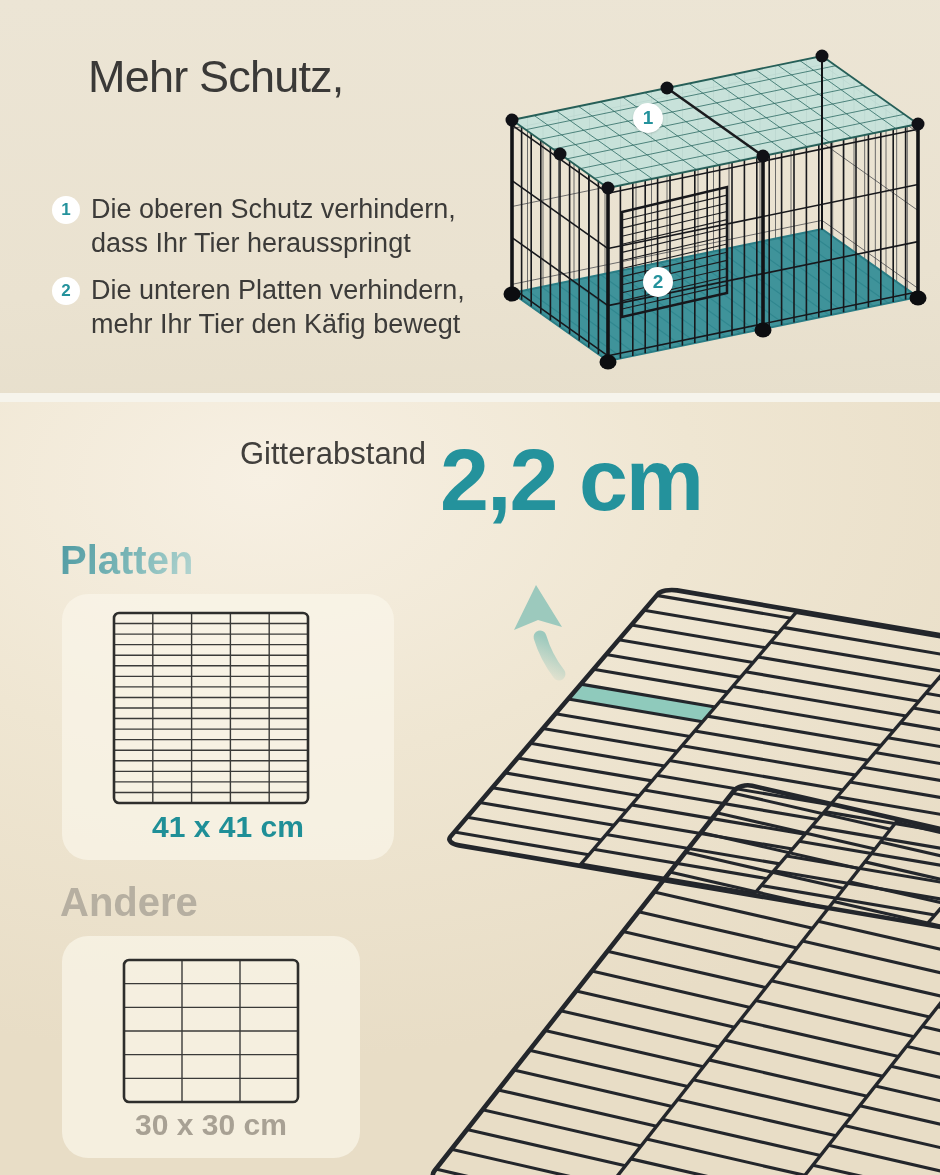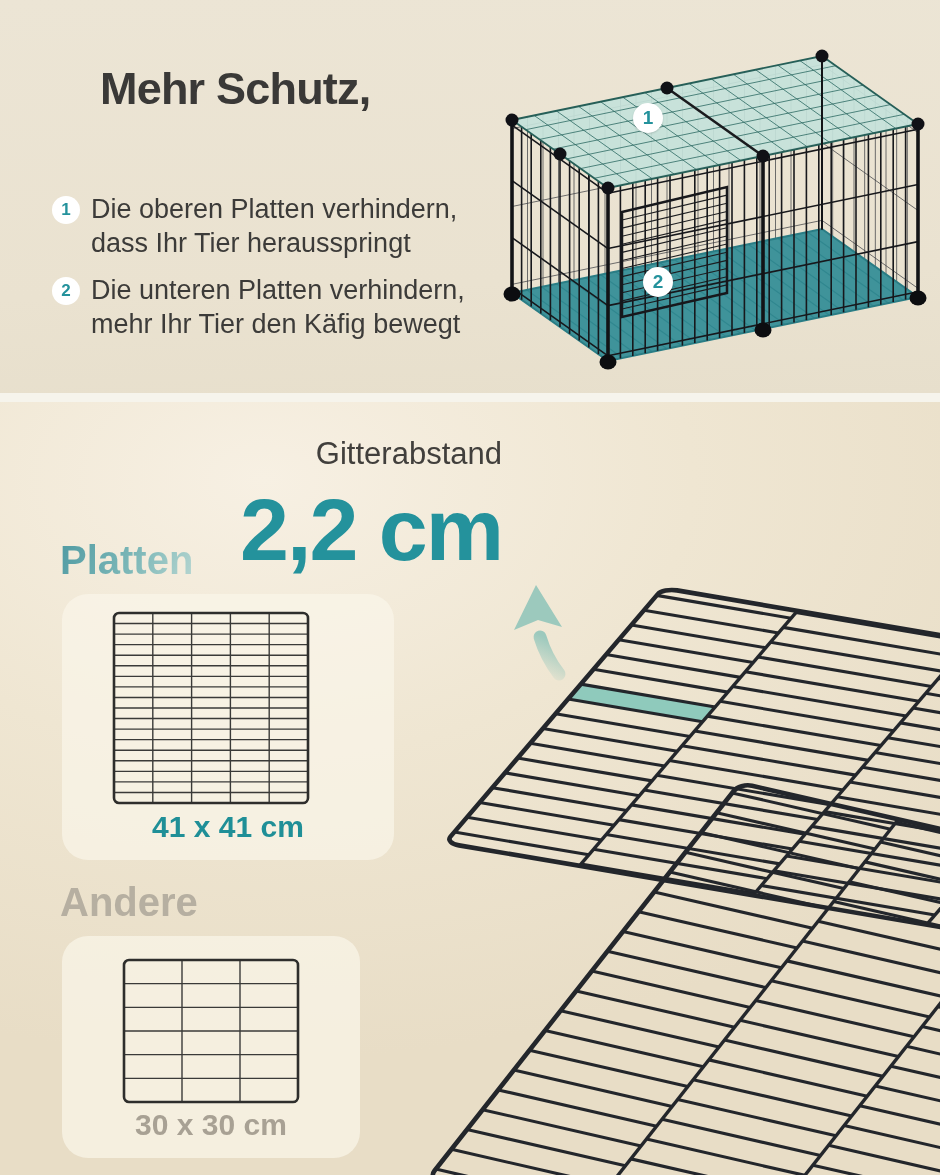--- a/index.html
+++ b/index.html
@@ -4,41 +4,41 @@
 <style>
   html,body{margin:0;padding:0;}
   body{
     width:940px;height:1175px;position:relative;overflow:hidden;
     font-family:"Liberation Sans",sans-serif;
     background:#ebe4d3;
   }
   
   .hero{position:absolute;left:0;top:0;width:940px;height:394px;
     background:linear-gradient(178deg,#ece5d5 0%,#eae2d0 70%,#e7dfcc 100%);}
-  .hero-title{position:absolute;left:88px;top:50px;margin:12px;
-    font-size:45px;line-height:54px;font-weight:700;color:#3a3937;letter-spacing:-0.8px;}
+  .hero-title{position:absolute;left:88px;top:50px;margin:0;
+    font-size:45px;line-height:54px;font-weight:400;color:#3a3937;letter-spacing:-0.8px;}
   .features{position:absolute;left:52px;top:192px;list-style:none;margin:0;padding:0;}
   .features li{display:flex;gap:11px;margin-bottom:13px;}
   .badge{width:28px;height:28px;border-radius:50%;background:#ffffff;
     color:#24929c;font-weight:700;font-size:17px;display:grid;place-items:center;
     flex:0 0 28px;margin-top:4px;}
   .feat-text{font-size:27px;line-height:34px;color:#3c3b39;}
   .cage{position:absolute;left:492px;top:18px;width:448px;height:372px;}
   .cage svg{position:absolute;left:0;top:0;}
   .cage-marker{position:absolute;width:30px;height:30px;border-radius:50%;
     background:#ffffff;color:#24929c;font-weight:700;font-size:19px;
     display:grid;place-items:center;box-shadow:0 1px 2px rgba(0,0,0,.15);}
   .marker-1{left:141px;top:85px;}
   .marker-2{left:151px;top:249px;}
   
   .divider{position:absolute;left:0;top:393px;width:940px;height:9px;background:#f6f4ec;}
   
   .compare{position:absolute;left:0;top:402px;width:940px;height:773px;
     background:radial-gradient(95% 75% at 28% 10%, #f7f0e3 0%, #efe6d2 48%, #e8ddc6 100%);}
-  .callout{position:absolute;left:240px;top:436px;display:flex;align-items:flex-end;gap:14px;flex-direction:column;}
+  .callout{position:absolute;left:240px;top:436px;display:flex;align-items:flex-start;gap:14px;}
   .callout-label{font-size:31px;color:#413f3c;font-weight:500;}
   .callout-value{font-size:88px;line-height:1;font-weight:700;color:#24929c;letter-spacing:-2px;}
   .ours-title{position:absolute;left:60px;top:538px;font-size:40px;font-weight:700;
     background:linear-gradient(115deg,#4f9aa2 0%,#7db8b8 55%,#b7d6d1 100%);
     -webkit-background-clip:text;background-clip:text;color:transparent;}
   .others-title{position:absolute;left:60px;top:880px;font-size:40px;font-weight:700;color:#b6afa1;}
   .card{position:absolute;width:298px;border-radius:26px;background:rgba(250,245,233,0.72);}
   .card-ours{left:62px;top:594px;height:266px;padding-left:34px;}
   .card-others{left:62px;top:936px;height:222px;}
   .card svg{position:absolute;}
@@ -51,21 +51,21 @@
 </style>
 </head>
 <body>
 
 <div class="hero">
   <h1 class="hero-title"><span>Mehr Schutz,</span><br></h1>
 
   <ol class="features">
     <li>
       <span class="badge">1</span>
-      <span class="feat-text"><span>Die oberen Platten verhindern,</span><br><span>dass Ihr Tier herausspringt</span></span>
+      <span class="feat-text"><span>Die oberen Schutz verhindern,</span><br><span>dass Ihr Tier herausspringt</span></span>
     </li>
     <li>
       <span class="badge">2</span>
       <span class="feat-text"><span>Die unteren Platten verhindern,</span><br><span>mehr Ihr Tier den Käfig bewegt</span></span>
     </li>
   </ol>
 
   <div class="cage">
     <svg id="cage-svg" width="448" height="372" viewBox="0 0 448 372">
         <line x1="20" y1="102" x2="20" y2="275" stroke="#3a3c42" stroke-width="0.9" opacity="0.8"></line>

